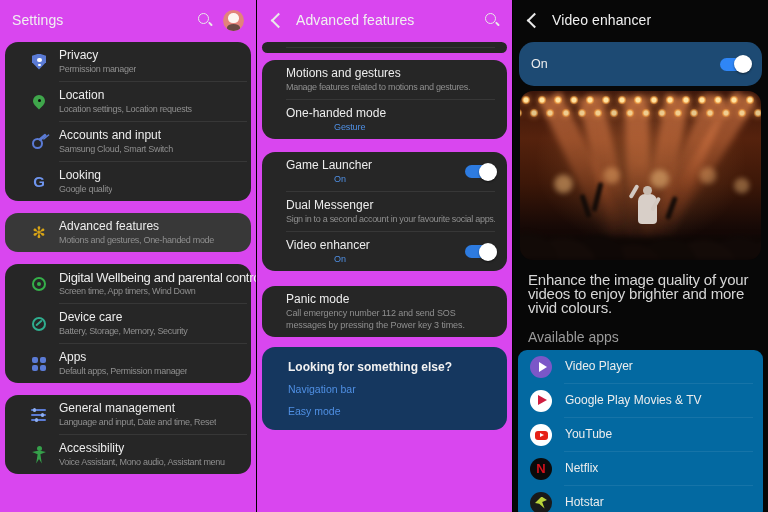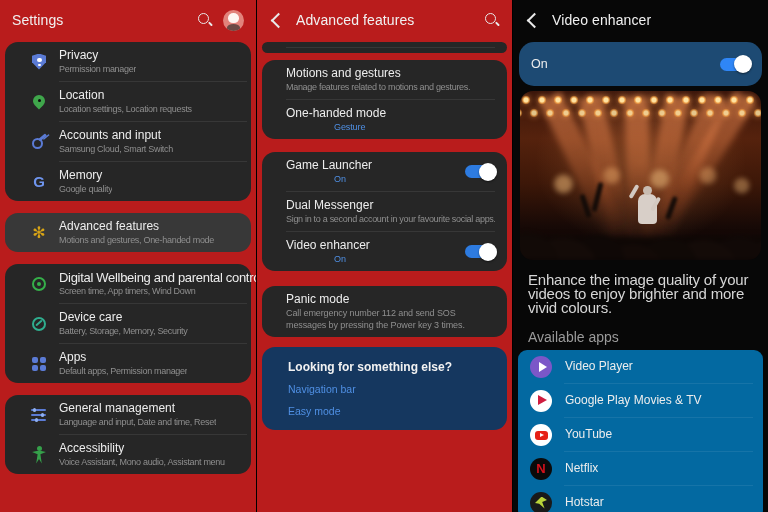--- a/index.html
+++ b/index.html
@@ -1,18 +1,18 @@
 <!DOCTYPE html>
 <html><head>
 <meta charset="utf-8">
 <style>
   html,body{margin:0;padding:0;background:#000;width:768px;height:512px;overflow:hidden;
     font-family:"Liberation Sans", sans-serif;-webkit-font-smoothing:antialiased;}
   .app{display:flex;width:768px;height:512px;}
-  .panel{width:256px;height:512px;background:#b91c1c;position:relative;box-sizing:border-box;overflow:hidden;}
+  .panel{width:256px;height:512px;background:#d946ef;position:relative;box-sizing:border-box;overflow:hidden;}
   .panel+.panel{border-left:1px solid #000;}
   
   .hdr{height:40px;display:flex;align-items:center;padding:0 12px;gap:10px;}
   .hdr-title{color:#f1f1f1;font-size:14px;font-weight:500;letter-spacing:.1px;}
   .spacer{flex:1;}
   .back{width:9px;height:9px;border-left:2px solid #e9e9e9;border-top:2px solid #e9e9e9;
     transform:rotate(-45deg);margin:0 2px 0 4px;flex:none;}
   .search{width:16px;height:16px;position:relative;flex:none;}
   .search::before{content:"";position:absolute;left:1px;top:1px;width:9px;height:9px;
     border:1.7px solid #e9e9e9;border-radius:50%;}
@@ -174,21 +174,21 @@
         <span class="ic ic-key"></span>
         <span class="txt">
           <span class="t">Accounts and input</span>
           <span class="s nw">Samsung Cloud, Smart Switch</span>
         </span>
       </div>
       <div class="divi"></div>
       <div class="row">
         <span class="ic ic-google">G</span>
         <span class="txt">
-          <span class="t">Memory</span>
+          <span class="t">Looking</span>
           <span class="s nw">Google quality</span>
         </span>
       </div>
     </div>
     <div class="gap12"></div>
 
     <div class="card sel">
       <div class="row">
         <span class="ic ic-adv">✻</span>
         <span class="txt">

